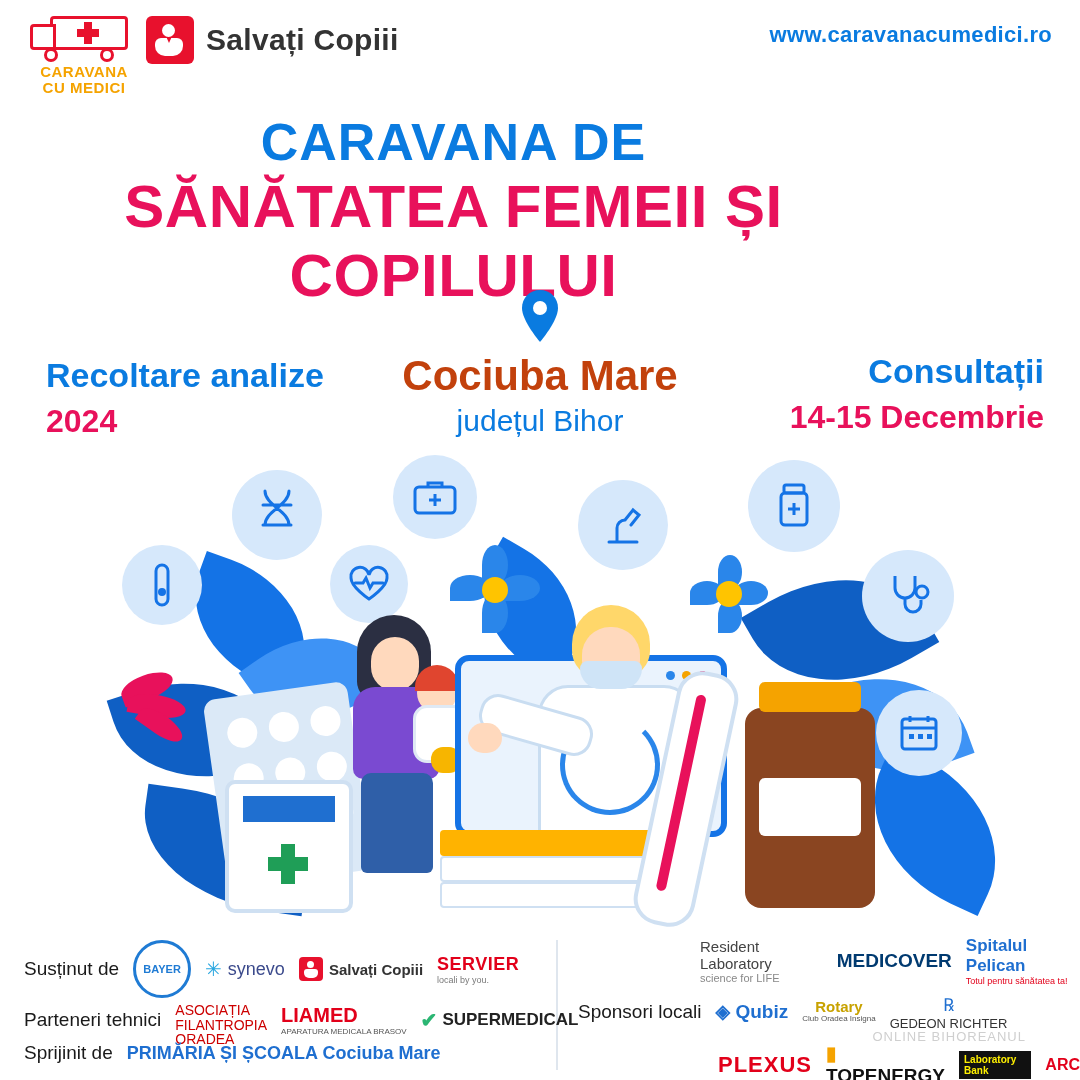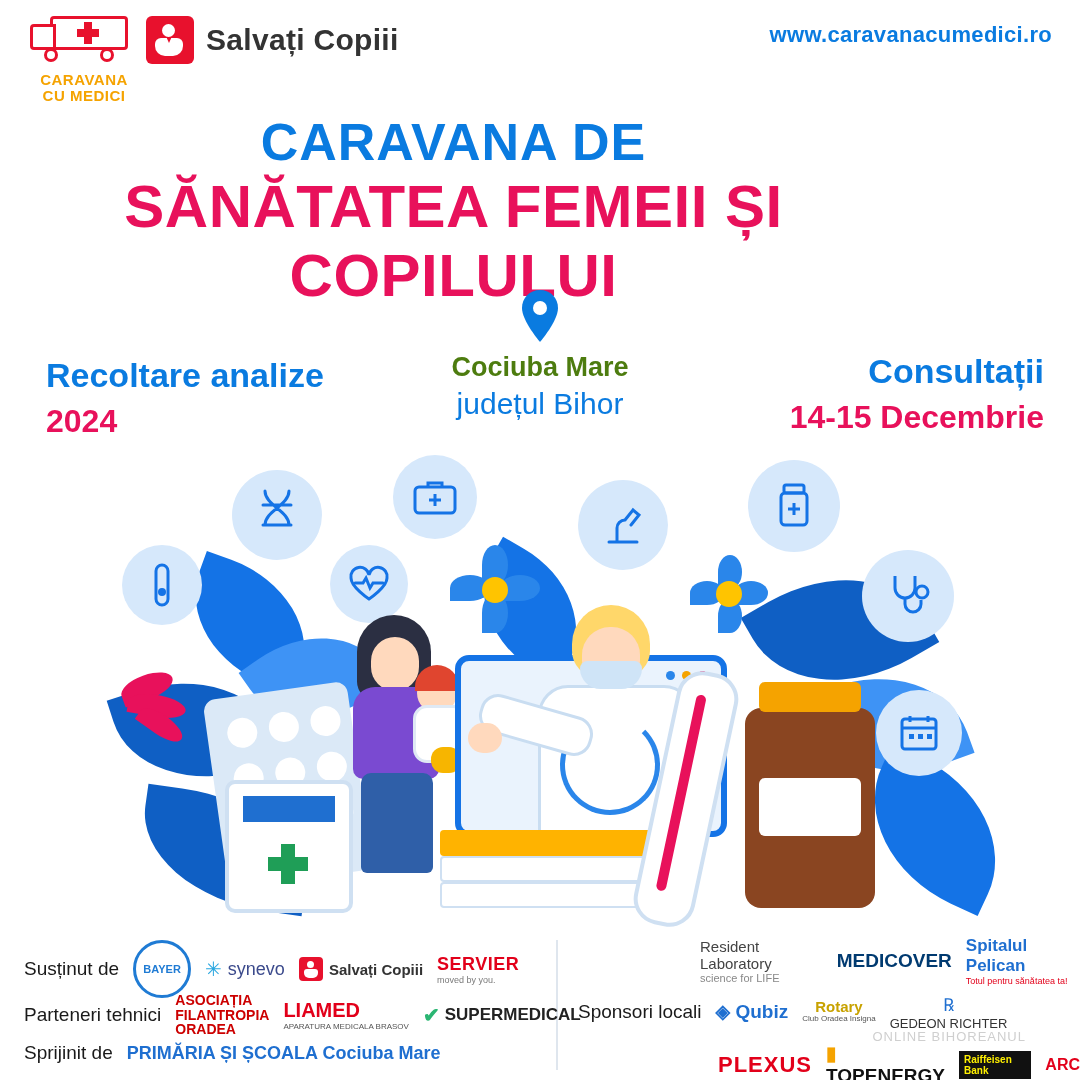--- a/index.html
+++ b/index.html
@@ -15,21 +15,21 @@
   
   .header{position:absolute;top:0;left:0;width:1080px;height:100px;}
   .caravana-logo{position:absolute;left:24px;top:10px;width:120px;text-align:center;}
   .truck{width:108px;height:52px;position:relative;margin:0 auto;}
   .truck .body{position:absolute;left:20px;top:6px;width:78px;height:34px;border:3px solid #e8112d;border-radius:4px;box-sizing:border-box;background:#fff;}
   .truck .cab{position:absolute;left:0px;top:14px;width:26px;height:26px;border:3px solid #e8112d;border-radius:4px 0 0 4px;box-sizing:border-box;background:#fff;}
   .truck .wheel{position:absolute;bottom:0px;width:14px;height:14px;border:3px solid #e8112d;border-radius:50%;box-sizing:border-box;background:#fff;}
   .truck .w1{left:14px;} .truck .w2{left:70px;}
   .truck .cross-v{position:absolute;left:54px;top:12px;width:8px;height:22px;background:#e8112d;}
   .truck .cross-h{position:absolute;left:47px;top:19px;width:22px;height:8px;background:#e8112d;}
-  .caravana-text{color:#f5a300;font-weight:bold;font-size:15px;letter-spacing:.5px;line-height:1.05;margin-top:10px;}
+  .caravana-text{color:#f5a300;font-weight:bold;font-size:15px;letter-spacing:.5px;line-height:1.05;margin-top:2px;}
 
   .sc-logo{position:absolute;left:146px;top:16px;display:flex;align-items:center;gap:12px;}
   .sc-mark{width:48px;height:48px;background:#e8112d;border-radius:6px;position:relative;}
   .sc-mark:before{content:"";position:absolute;left:16px;top:8px;width:13px;height:13px;background:#fff;border-radius:50%;}
   .sc-mark:after{content:"";position:absolute;left:9px;top:22px;width:28px;height:18px;background:#fff;border-radius:6px 6px 10px 10px;clip-path:polygon(0 0,42% 0,50% 28%,58% 0,100% 0,100% 100%,0 100%);}
   .sc-name{font-size:30px;color:#333;font-weight:600;letter-spacing:.3px;}
 
   .site-url{position:absolute;right:28px;top:22px;color:#0a7be0;font-weight:bold;font-size:22px;letter-spacing:.3px;text-align:center;}
 
   
@@ -41,21 +41,21 @@
   .pin{position:absolute;left:516px;top:288px;width:48px;height:56px;}
   .pin svg{width:48px;height:56px;display:block;}
 
   .info{position:absolute;top:352px;left:0;width:1080px;}
   .col{position:absolute;}
   .col-left{left:46px;top:4px;width:330px;}
   .col-mid{left:360px;top:0;width:360px;text-align:center;}
   .col-right{right:36px;top:0;width:330px;text-align:right;}
   .lbl-blue{color:#0a7be0;font-weight:bold;font-size:34px;}
   .lbl-red{color:#e8115b;font-weight:bold;font-size:32px;line-height:1.25;margin-top:6px;}
-  .city{color:#4d7c0f;font-weight:bold;font-size:27px;}
+  .city{color:#c2410c;font-weight:bold;font-size:42px;}
   .county{color:#0a7be0;font-size:30px;margin-top:4px;}
 
   
   .illus{position:absolute;left:0;top:440px;width:1080px;height:490px;overflow:hidden;}
   .leaf{position:absolute;background:#1473e6;border-radius:0 80% 0 80%;}
   .leaf.light{background:#3e93f5;}
   .leaf.dark{background:#0f5fc4;}
 
   .bubble{position:absolute;background:#d6e8fb;border-radius:50%;display:flex;align-items:center;justify-content:center;}
   .bubble svg{display:block;}
@@ -116,21 +116,21 @@
   .tiny{font-size:11px;}
 
   .bayer{width:52px;height:52px;border-radius:50%;border:3px solid #1f7bd4;color:#1f7bd4;font-weight:bold;font-size:11px;display:flex;align-items:center;justify-content:center;text-align:center;line-height:1;}
   .synevo{display:flex;align-items:center;gap:6px;color:#3b4a8c;font-size:18px;}
   .synevo .star{color:#2aa7e0;font-size:20px;}
   .sc-mini{width:24px;height:24px;background:#e8112d;border-radius:4px;position:relative;}
   .sc-mini:before{content:"";position:absolute;left:8px;top:4px;width:7px;height:7px;background:#fff;border-radius:50%;}
   .sc-mini:after{content:"";position:absolute;left:5px;top:12px;width:14px;height:9px;background:#fff;border-radius:3px 3px 5px 5px;}
   .servier{color:#e2001a;font-weight:bold;font-size:18px;letter-spacing:.5px;}
   .servier small{display:block;color:#7a7a7a;font-weight:normal;font-size:9px;letter-spacing:0;}
-  .filantropia{color:#c00;font-weight:bold;font-size:14px;line-height:1.05;}
+  .filantropia{color:#c00;font-weight:normal;font-size:14px;line-height:1.05;margin-top:10px;}
   .filantropia span{display:block;}
   .liamed{color:#e2001a;font-weight:bold;font-size:20px;}
   .liamed small{display:block;color:#555;font-weight:normal;font-size:8px;}
   .supermedical{color:#222;font-weight:bold;font-size:17px;display:flex;align-items:center;gap:5px;}
   .supermedical .chk{color:#2bb673;font-size:20px;}
   .primaria{color:#1f6fd0;font-weight:bold;font-size:18px;}
   .resident{color:#444;font-size:15px;}
   .medicover{color:#003a70;font-weight:bold;font-size:19px;}
   .pelican{color:#1f6fd0;font-weight:bold;font-size:17px;}
   .pelican small{display:block;color:#e2001a;font-weight:normal;font-size:9px;}
@@ -357,21 +357,21 @@
       <div class="synevo">
         <span class="star">✳</span>
         <span>synevo</span>
       </div>
       <div class="logo-chip">
         <span class="sc-mini"></span>
         <span style="font-size:15px;color:#333;font-weight:600;">Salvați Copiii</span>
       </div>
       <div class="servier">
         <span>SERVIER</span>
-        <small>moved by you.</small>
+        <small>locali by you.</small>
       </div>
     </div>
 
     <div class="frow" style="left:24px;top:63px;">
       <div class="flabel">Parteneri tehnici</div>
       <div class="filantropia">
         <span>ASOCIAȚIA</span>
         <span>FILANTROPIA</span>
         <span>ORADEA</span>
       </div>
@@ -417,20 +417,20 @@
         <div>GEDEON RICHTER</div>
       </div>
     </div>
 
     <div class="frow" style="left:718px;top:112px;">
       <div class="plexus">PLEXUS</div>
       <div class="topenergy">
         <b>▮</b>
         <span>TOPENERGY</span>
       </div>
-      <div class="raiffeisen">Raiffeisen Bank</div>
+      <div class="raiffeisen">Laboratory Bank</div>
       <div class="arc">ARC</div>
     </div>
 
     <div class="watermark">ONLINE BIHOREANUL</div>
   </div>
 
 </div>
 
 </body></html>

